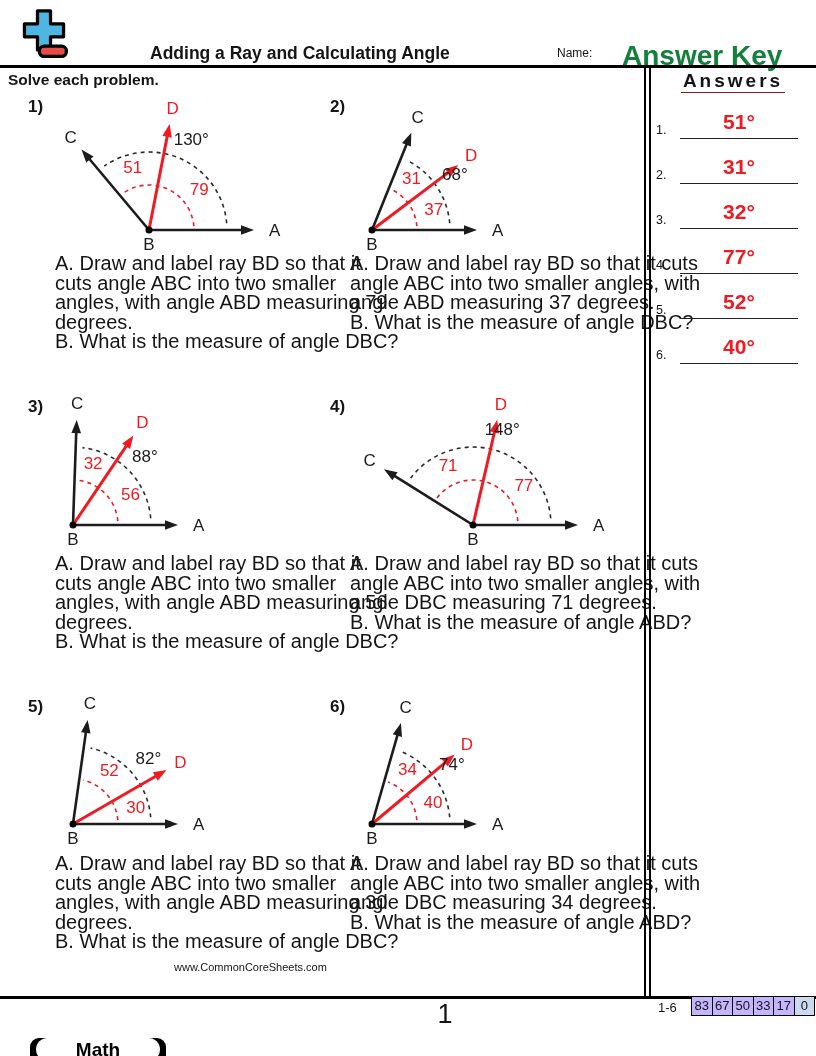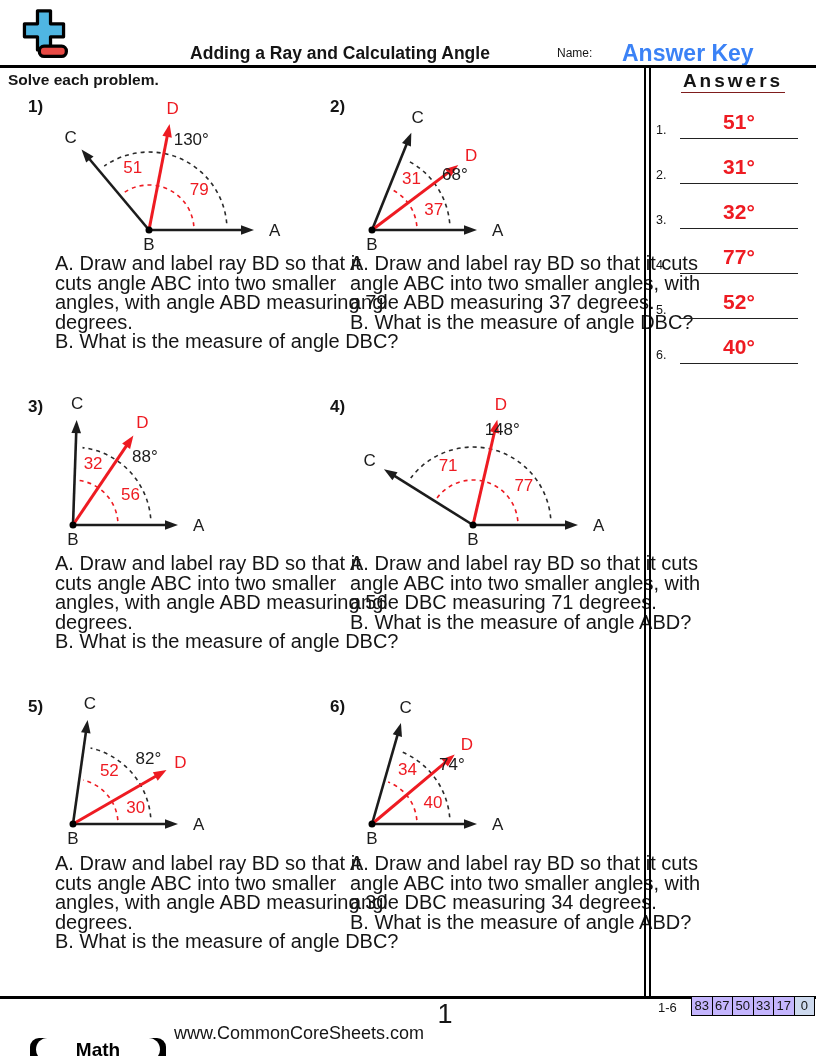--- a/index.html
+++ b/index.html
@@ -1,24 +1,24 @@
 <!DOCTYPE html>
 <html><head>
 <meta charset="utf-8">
 <style>
   html,body{margin:0;padding:0;background:#fff;}
   .page{position:relative;width:816px;height:1056px;background:#fff;overflow:hidden;
         font-family:"Liberation Sans",sans-serif;color:#151515;}
 
   
   .hdr-icon{position:absolute;left:18px;top:8px;}
-  .title{position:absolute;left:150px;top:43px;width:380px;text-align:center;
+  .title{position:absolute;left:150px;top:43px;width:380px;
          font-size:17.5px;font-weight:bold;}
   .name-label{position:absolute;left:557px;top:46px;font-size:12px;}
-  .name-value{position:absolute;left:622px;top:40px;font-size:23px;font-weight:bold;color:#3b82f6;}
+  .name-value{position:absolute;left:622px;top:40px;font-size:28px;font-weight:bold;color:#15803d;}
   .hdr-rule{position:absolute;left:0;top:65px;width:816px;height:3px;background:#000;}
   .instruction{position:absolute;left:8px;top:71px;font-size:15.5px;font-weight:bold;}
 
   
   .problem-block{position:absolute;}
   .problem-number{position:absolute;left:0;top:2px;font-size:17px;font-weight:bold;}
   .diagram{position:absolute;left:0;top:0;overflow:visible;}
   .diagram text{font-family:"Liberation Sans",sans-serif;font-size:17px;}
   .problem-text{position:absolute;top:159px;white-space:pre;font-size:20px;line-height:19.5px;}
   .ptext-left{left:27px;}
@@ -34,21 +34,21 @@
   .answer-line{position:absolute;height:0;border-top:1.6px solid #222;}
   .answer-value{position:absolute;text-align:center;font-size:21px;font-weight:bold;color:#ee1b22;}
 
   
   .ftr-rule{position:absolute;left:0;top:996px;width:816px;height:2.5px;background:#000;}
   .math-logo{position:absolute;left:30px;top:1000px;width:136px;height:31px;background:#000;
              border-radius:9px;display:flex;align-items:flex-start;justify-content:center;margin-top:38px;}
   .math-logo .pill{background:#fff;border-radius:13px;width:124px;height:23px;
                    display:flex;align-items:center;justify-content:center;
                    font-size:19px;font-weight:bold;color:#000;}
-  .website{position:absolute;left:174px;top:1023px;font-size:18px;text-align:center;}
+  .website{position:absolute;left:174px;top:961px;font-size:11px;text-align:center;}
   .page-number{position:absolute;left:400px;top:999px;width:90px;text-align:center;font-size:27px;}
   .range-label{position:absolute;left:658px;top:1000px;font-size:13px;}
   .score-boxes{position:absolute;left:691px;top:996px;display:flex;border:1.5px solid #000;background:#c4b5fd;}
   .score-box{width:19.5px;height:18px;line-height:18px;text-align:center;font-size:13px;border-left:1px solid #000;}
   .score-box:first-child{border-left:none;}
   .score-box.hl{background:#cdd9ee;}
 </style>
 </head>
 <body>
 

